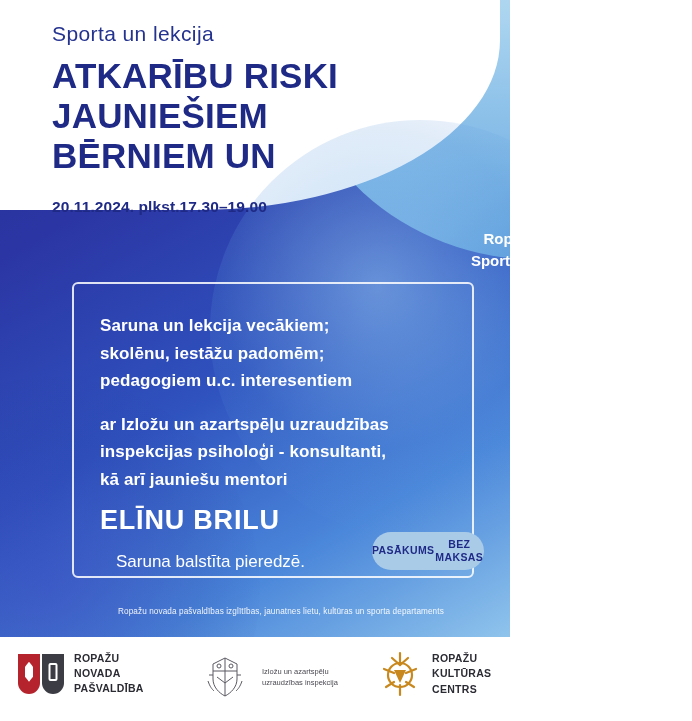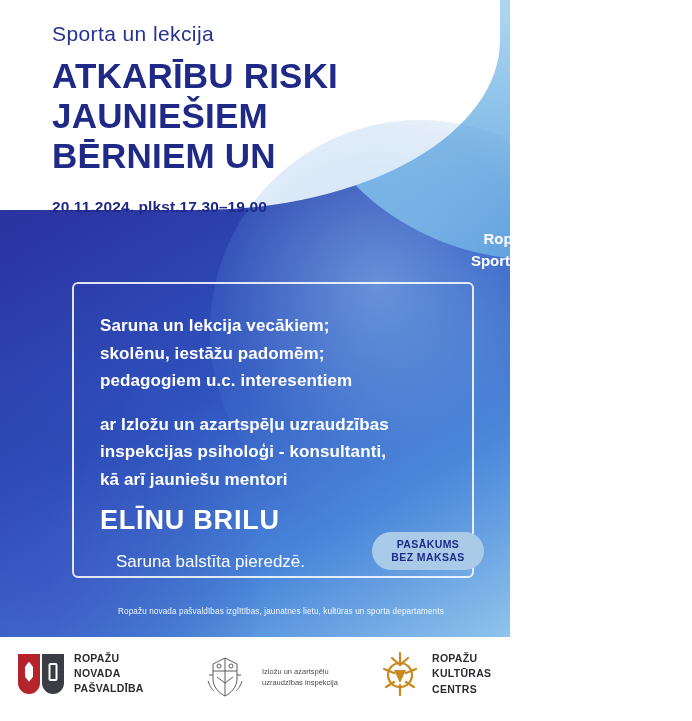--- a/index.html
+++ b/index.html
@@ -160,21 +160,20 @@
     bottom: 6px;
     width: 112px;
     height: 38px;
     border-radius: 19px;
     background: #a9cbe8;
     color: #1f2a86;
     font-size: 10.5px;
     font-weight: bold;
     line-height: 1.25;
     display: flex;
-    flex-direction: column;
     align-items: center;
     justify-content: center;
     text-align: center;
     letter-spacing: 0.4px;
   }
 
   
   .credit {
     position: absolute;
     left: 118px;

